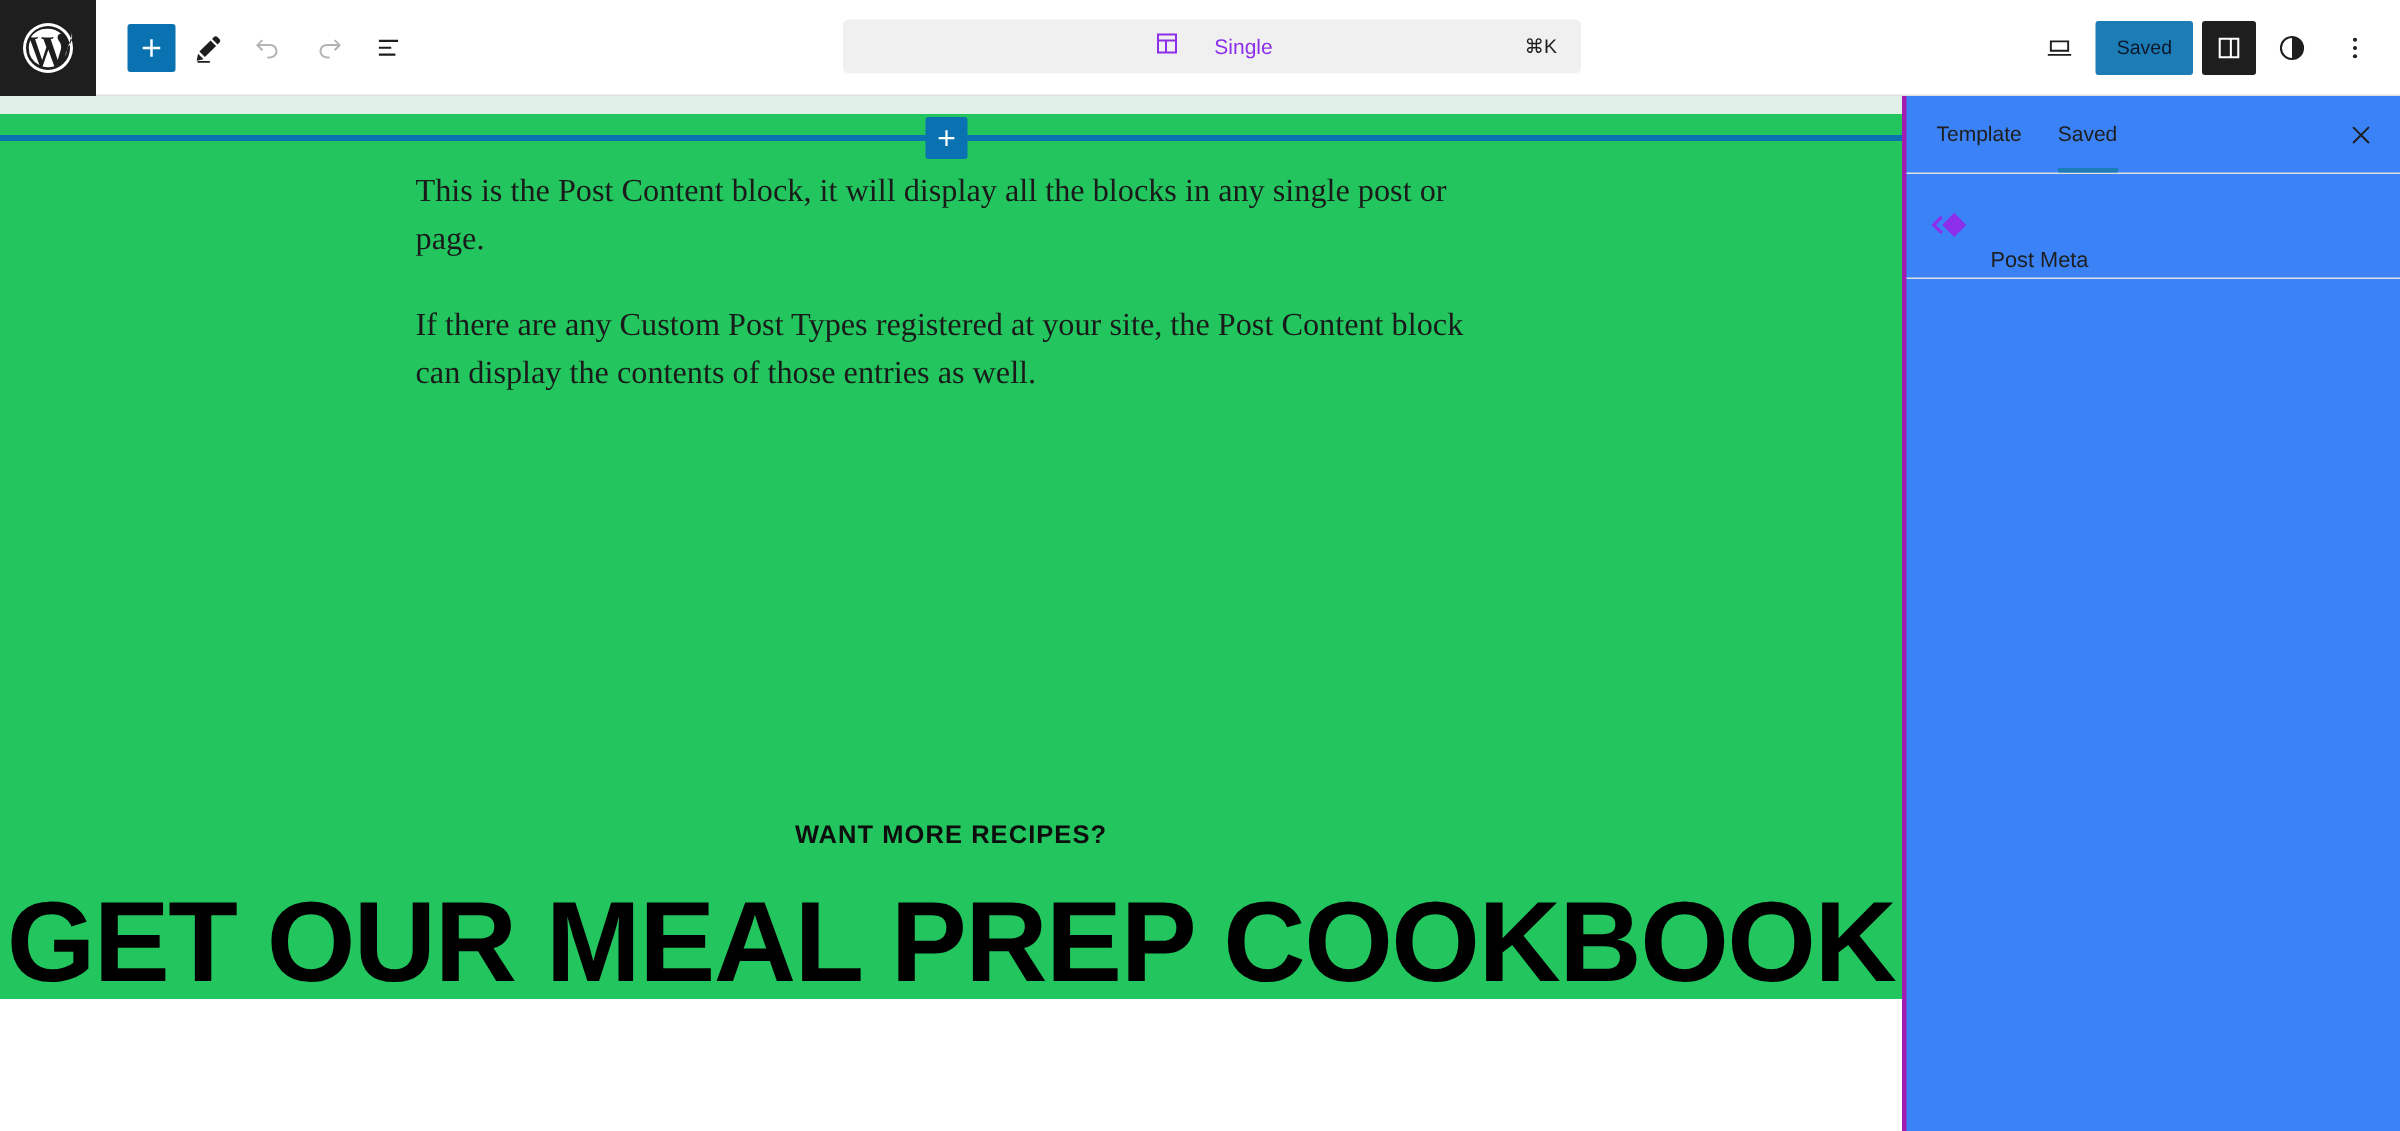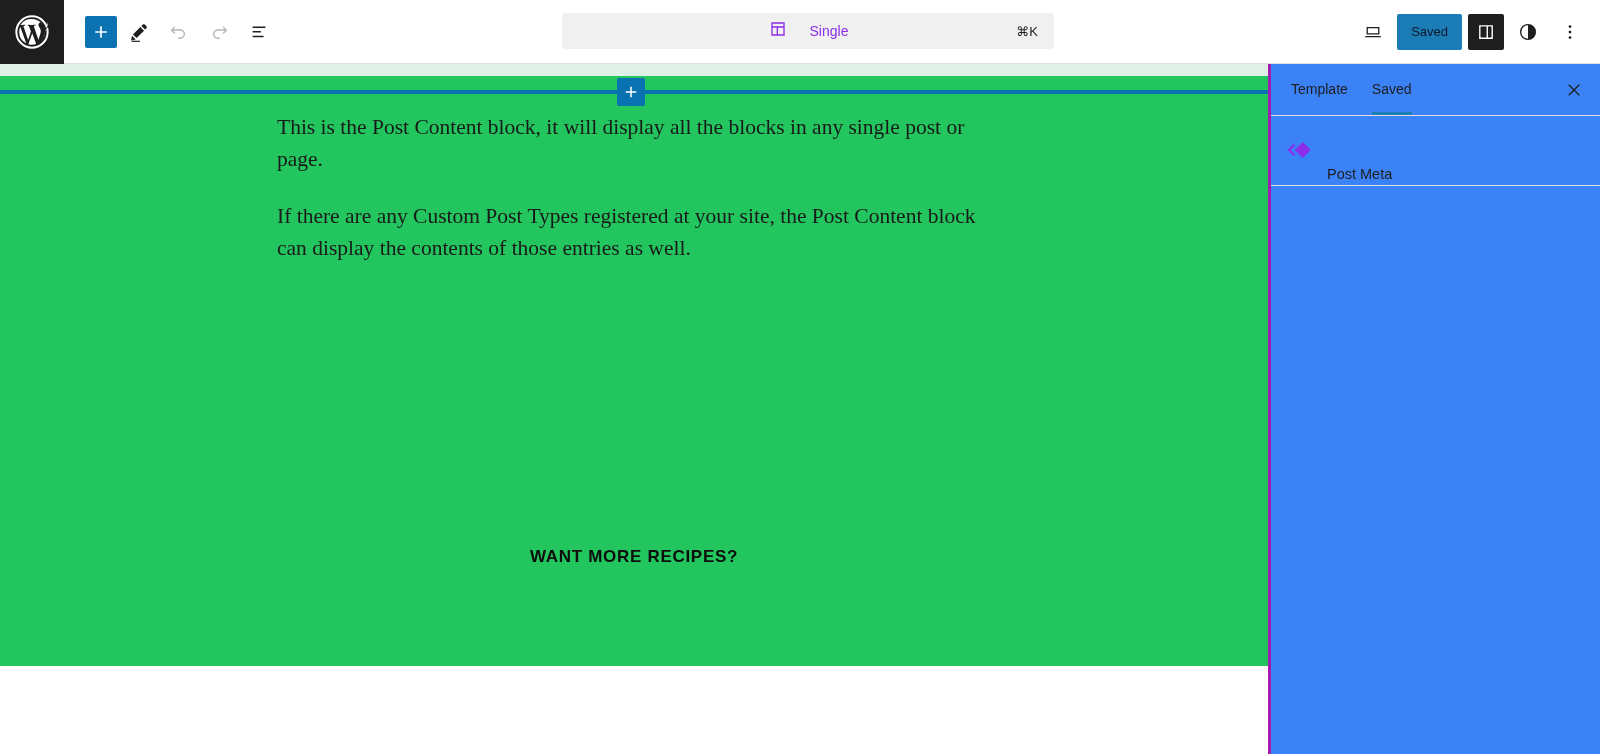--- a/index.html
+++ b/index.html
@@ -461,20 +461,21 @@
       </span>
     </div>
 
     <div class="content-col">
       <p class="post-para">This is the Post Content block, it will display all the blocks in any single post or page.</p>
       <p class="post-para">If there are any Custom Post Types registered at your site, the Post Content block can display the contents of those entries as well.</p>
     </div>
 
     <div class="cta">
       <p class="cta-eyebrow">WANT MORE RECIPES?</p>
+      <h1 class="cta-heading">GET OUR MEAL PREP COOKBOOK</h1>
     </div>
   </div>
 
   <div class="sidebar">
 
     <div class="sidebar-tabs">
       <button class="tab">Template</button>
       <button class="tab active">Saved</button>
       <button class="sidebar-close">
         <span>

